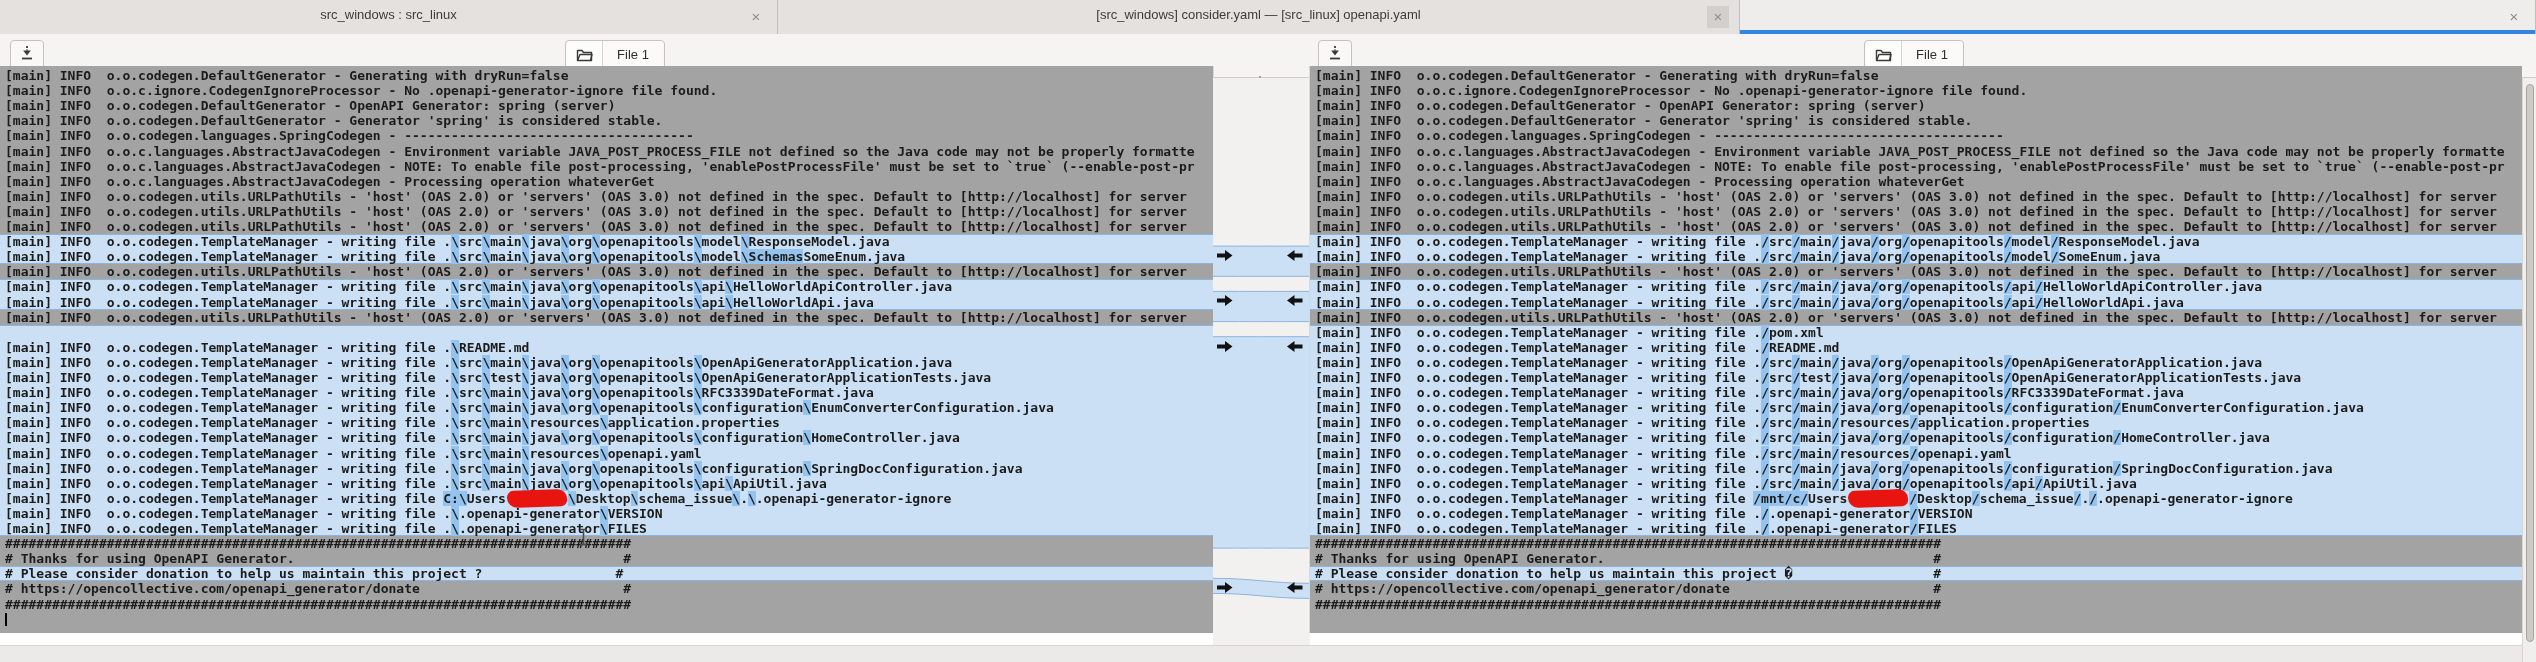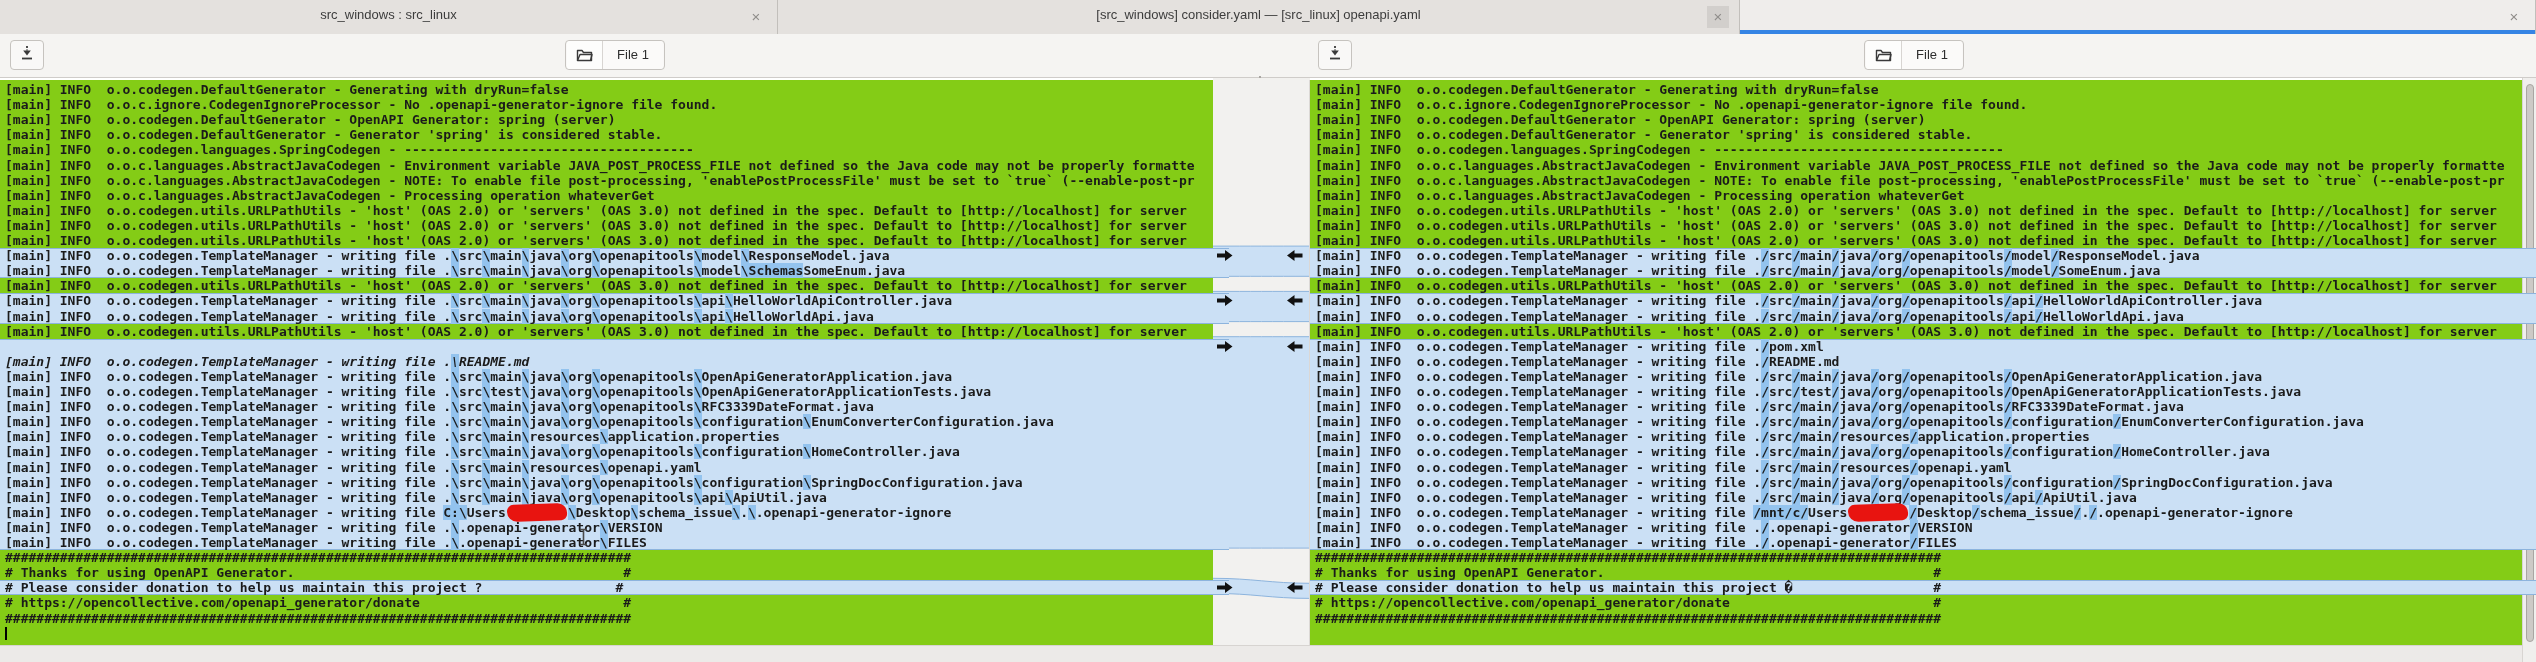--- a/index.html
+++ b/index.html
@@ -20,21 +20,21 @@
        border-bottom:1px solid #cfccc9;box-sizing:border-box;}
   .tbtn{position:absolute;top:6px;height:30px;border:1px solid #c6c3bf;border-radius:4px;background:#f9f8f7;
        box-sizing:border-box;display:flex;align-items:center;justify-content:center;}
   .savebtn{width:34px;}
   .filebtn{display:flex;padding:0;}
   .filebtn .seg-icon{width:35px;height:28px;display:flex;align-items:center;justify-content:center;
        border-right:1px solid #d8d5d2;background:#fdfdfc;border-radius:3px 0 0 3px;}
   .filebtn .seg-label{padding:0 14px;font-size:13px;color:#2e2e2e;line-height:28px;background:#fbfaf9;border-radius:0 3px 3px 0;}
   .tb-divider{position:absolute;top:42px;height:28px;border-left:2px dotted #a9a6a2;}
   
-  .pane{position:absolute;top:80px;height:567px;background:#84cc16;overflow:hidden;padding-left:16px;}
+  .pane{position:absolute;top:66px;height:567px;background:#a3a3a3;overflow:hidden;}
   #left-pane{left:0;width:1213px;border-right:1px solid #dbd8d5;box-sizing:content-box;}
   #right-pane{left:1310px;width:1212px;border-left:1px solid #dbd8d5;margin-left:-1px;}
   .line{position:absolute;left:0;width:2000px;height:15.1px;line-height:15.1px;padding-left:5px;
        font-family:"DejaVu Sans Mono",monospace;font-weight:bold;font-size:13px;color:#1b1b1b;white-space:pre;z-index:2;}
   .chunk{position:absolute;left:0;width:100%;background:#cbe0f5;border-top:1px solid #8db4dd;
        border-bottom:1px solid #8db4dd;box-sizing:border-box;z-index:1;}
   .inline-hl{background:#93c3ee;}
   .redacted{display:inline-block;width:60px;height:17px;background:#e81410;border-radius:9px 13px 8px 14px;
        vertical-align:middle;margin:-2px 1px 0 1px;transform:rotate(-2deg);}
   .caret{position:absolute;width:2px;height:13px;background:#000;z-index:3;}
@@ -126,21 +126,21 @@
       <div class="line" style="top: 107.7px;"><span>[main] INFO  o.o.c.languages.AbstractJavaCodegen - Processing operation whateverGet</span></div>
       <div class="line" style="top: 122.8px;"><span>[main] INFO  o.o.codegen.utils.URLPathUtils - 'host' (OAS 2.0) or 'servers' (OAS 3.0) not defined in the spec. Default to [http://localhost] for server</span></div>
       <div class="line" style="top: 137.9px;"><span>[main] INFO  o.o.codegen.utils.URLPathUtils - 'host' (OAS 2.0) or 'servers' (OAS 3.0) not defined in the spec. Default to [http://localhost] for server</span></div>
       <div class="line" style="top: 153px;"><span>[main] INFO  o.o.codegen.utils.URLPathUtils - 'host' (OAS 2.0) or 'servers' (OAS 3.0) not defined in the spec. Default to [http://localhost] for server</span></div>
       <div class="line" style="top: 168.1px;"><span>[main] INFO  o.o.codegen.TemplateManager - writing file .</span><span class="inline-hl">\</span><span>src</span><span class="inline-hl">\</span><span>main</span><span class="inline-hl">\</span><span>java</span><span class="inline-hl">\</span><span>org</span><span class="inline-hl">\</span><span>openapitools</span><span class="inline-hl">\</span><span>model</span><span class="inline-hl">\</span><span>ResponseModel.java</span></div>
       <div class="line" style="top: 183.2px;"><span>[main] INFO  o.o.codegen.TemplateManager - writing file .</span><span class="inline-hl">\</span><span>src</span><span class="inline-hl">\</span><span>main</span><span class="inline-hl">\</span><span>java</span><span class="inline-hl">\</span><span>org</span><span class="inline-hl">\</span><span>openapitools</span><span class="inline-hl">\</span><span>model</span><span class="inline-hl">\</span><span class="inline-hl">Schemas</span><span>SomeEnum.java</span></div>
       <div class="line" style="top: 198.3px;"><span>[main] INFO  o.o.codegen.utils.URLPathUtils - 'host' (OAS 2.0) or 'servers' (OAS 3.0) not defined in the spec. Default to [http://localhost] for server</span></div>
       <div class="line" style="top: 213.4px;"><span>[main] INFO  o.o.codegen.TemplateManager - writing file .</span><span class="inline-hl">\</span><span>src</span><span class="inline-hl">\</span><span>main</span><span class="inline-hl">\</span><span>java</span><span class="inline-hl">\</span><span>org</span><span class="inline-hl">\</span><span>openapitools</span><span class="inline-hl">\</span><span>api</span><span class="inline-hl">\</span><span>HelloWorldApiController.java</span></div>
       <div class="line" style="top: 228.5px;"><span>[main] INFO  o.o.codegen.TemplateManager - writing file .</span><span class="inline-hl">\</span><span>src</span><span class="inline-hl">\</span><span>main</span><span class="inline-hl">\</span><span>java</span><span class="inline-hl">\</span><span>org</span><span class="inline-hl">\</span><span>openapitools</span><span class="inline-hl">\</span><span>api</span><span class="inline-hl">\</span><span>HelloWorldApi.java</span></div>
       <div class="line" style="top: 243.6px;"><span>[main] INFO  o.o.codegen.utils.URLPathUtils - 'host' (OAS 2.0) or 'servers' (OAS 3.0) not defined in the spec. Default to [http://localhost] for server</span></div>
-      <div class="line" style="top: 273.8px; font-style: italic;"><span>[main] INFO  o.o.codegen.TemplateManager - writing file .</span><span class="inline-hl">\</span><span>README.md</span></div>
+      <div class="line" style="top: 273.8px;"><span>[main] INFO  o.o.codegen.TemplateManager - writing file .</span><span class="inline-hl">\</span><span>README.md</span></div>
       <div class="line" style="top: 288.9px;"><span>[main] INFO  o.o.codegen.TemplateManager - writing file .</span><span class="inline-hl">\</span><span>src</span><span class="inline-hl">\</span><span>main</span><span class="inline-hl">\</span><span>java</span><span class="inline-hl">\</span><span>org</span><span class="inline-hl">\</span><span>openapitools</span><span class="inline-hl">\</span><span>OpenApiGeneratorApplication.java</span></div>
       <div class="line" style="top: 304px;"><span>[main] INFO  o.o.codegen.TemplateManager - writing file .</span><span class="inline-hl">\</span><span>src</span><span class="inline-hl">\</span><span>test</span><span class="inline-hl">\</span><span>java</span><span class="inline-hl">\</span><span>org</span><span class="inline-hl">\</span><span>openapitools</span><span class="inline-hl">\</span><span>OpenApiGeneratorApplicationTests.java</span></div>
       <div class="line" style="top: 319.1px;"><span>[main] INFO  o.o.codegen.TemplateManager - writing file .</span><span class="inline-hl">\</span><span>src</span><span class="inline-hl">\</span><span>main</span><span class="inline-hl">\</span><span>java</span><span class="inline-hl">\</span><span>org</span><span class="inline-hl">\</span><span>openapitools</span><span class="inline-hl">\</span><span>RFC3339DateFormat.java</span></div>
       <div class="line" style="top: 334.2px;"><span>[main] INFO  o.o.codegen.TemplateManager - writing file .</span><span class="inline-hl">\</span><span>src</span><span class="inline-hl">\</span><span>main</span><span class="inline-hl">\</span><span>java</span><span class="inline-hl">\</span><span>org</span><span class="inline-hl">\</span><span>openapitools</span><span class="inline-hl">\</span><span>configuration</span><span class="inline-hl">\</span><span>EnumConverterConfiguration.java</span></div>
       <div class="line" style="top: 349.3px;"><span>[main] INFO  o.o.codegen.TemplateManager - writing file .</span><span class="inline-hl">\</span><span>src</span><span class="inline-hl">\</span><span>main</span><span class="inline-hl">\</span><span>resources</span><span class="inline-hl">\</span><span>application.properties</span></div>
       <div class="line" style="top: 364.4px;"><span>[main] INFO  o.o.codegen.TemplateManager - writing file .</span><span class="inline-hl">\</span><span>src</span><span class="inline-hl">\</span><span>main</span><span class="inline-hl">\</span><span>java</span><span class="inline-hl">\</span><span>org</span><span class="inline-hl">\</span><span>openapitools</span><span class="inline-hl">\</span><span>configuration</span><span class="inline-hl">\</span><span>HomeController.java</span></div>
       <div class="line" style="top: 379.5px;"><span>[main] INFO  o.o.codegen.TemplateManager - writing file .</span><span class="inline-hl">\</span><span>src</span><span class="inline-hl">\</span><span>main</span><span class="inline-hl">\</span><span>resources</span><span class="inline-hl">\</span><span>openapi.yaml</span></div>
       <div class="line" style="top: 394.6px;"><span>[main] INFO  o.o.codegen.TemplateManager - writing file .</span><span class="inline-hl">\</span><span>src</span><span class="inline-hl">\</span><span>main</span><span class="inline-hl">\</span><span>java</span><span class="inline-hl">\</span><span>org</span><span class="inline-hl">\</span><span>openapitools</span><span class="inline-hl">\</span><span>configuration</span><span class="inline-hl">\</span><span>SpringDocConfiguration.java</span></div>
       <div class="line" style="top: 409.7px;"><span>[main] INFO  o.o.codegen.TemplateManager - writing file .</span><span class="inline-hl">\</span><span>src</span><span class="inline-hl">\</span><span>main</span><span class="inline-hl">\</span><span>java</span><span class="inline-hl">\</span><span>org</span><span class="inline-hl">\</span><span>openapitools</span><span class="inline-hl">\</span><span>api</span><span class="inline-hl">\</span><span>ApiUtil.java</span></div>
       <div class="line" style="top: 424.8px;"><span>[main] INFO  o.o.codegen.TemplateManager - writing file </span><span class="inline-hl">C:</span><span class="inline-hl">\</span><span>Users</span><span class="redacted"></span><span class="inline-hl">\</span><span>Desktop</span><span class="inline-hl">\</span><span>schema_issue</span><span class="inline-hl">\</span><span>.</span><span class="inline-hl">\</span><span>.openapi-generator-ignore</span></div>

